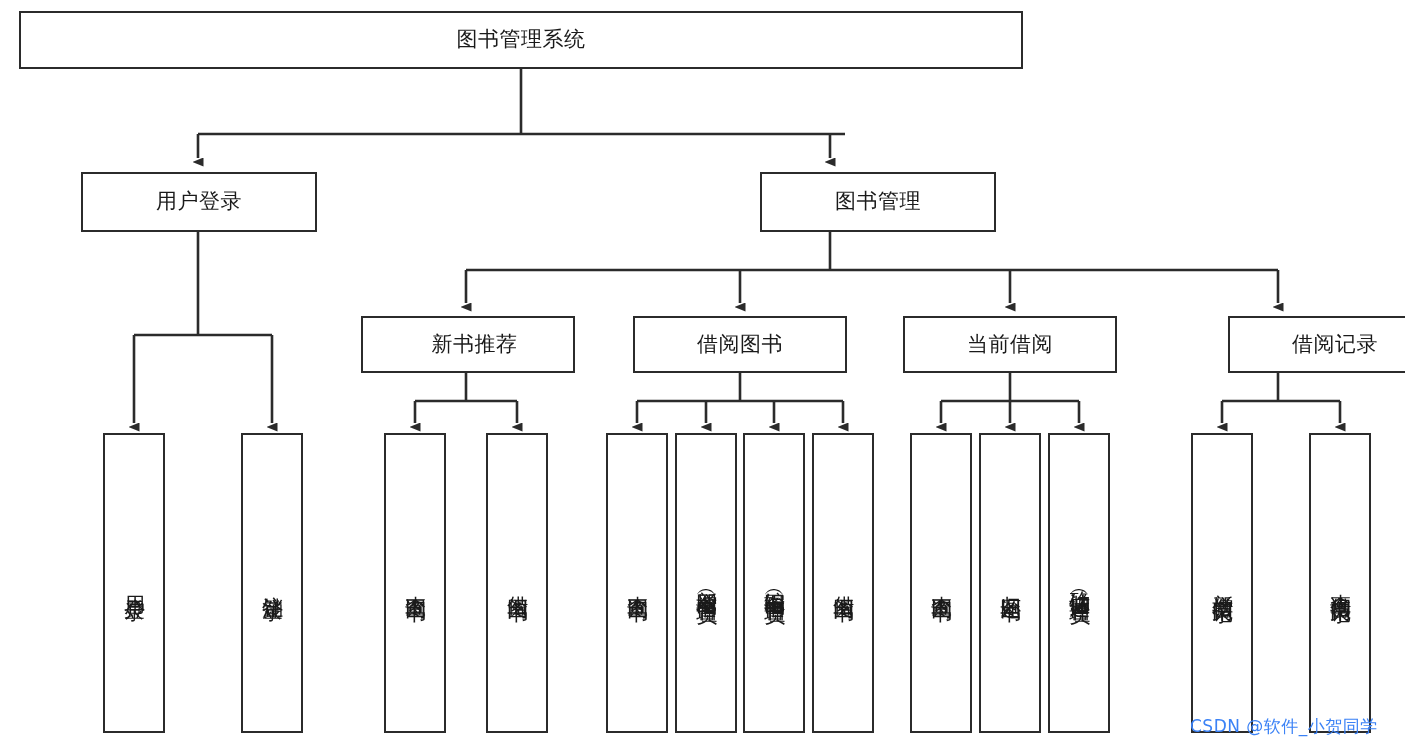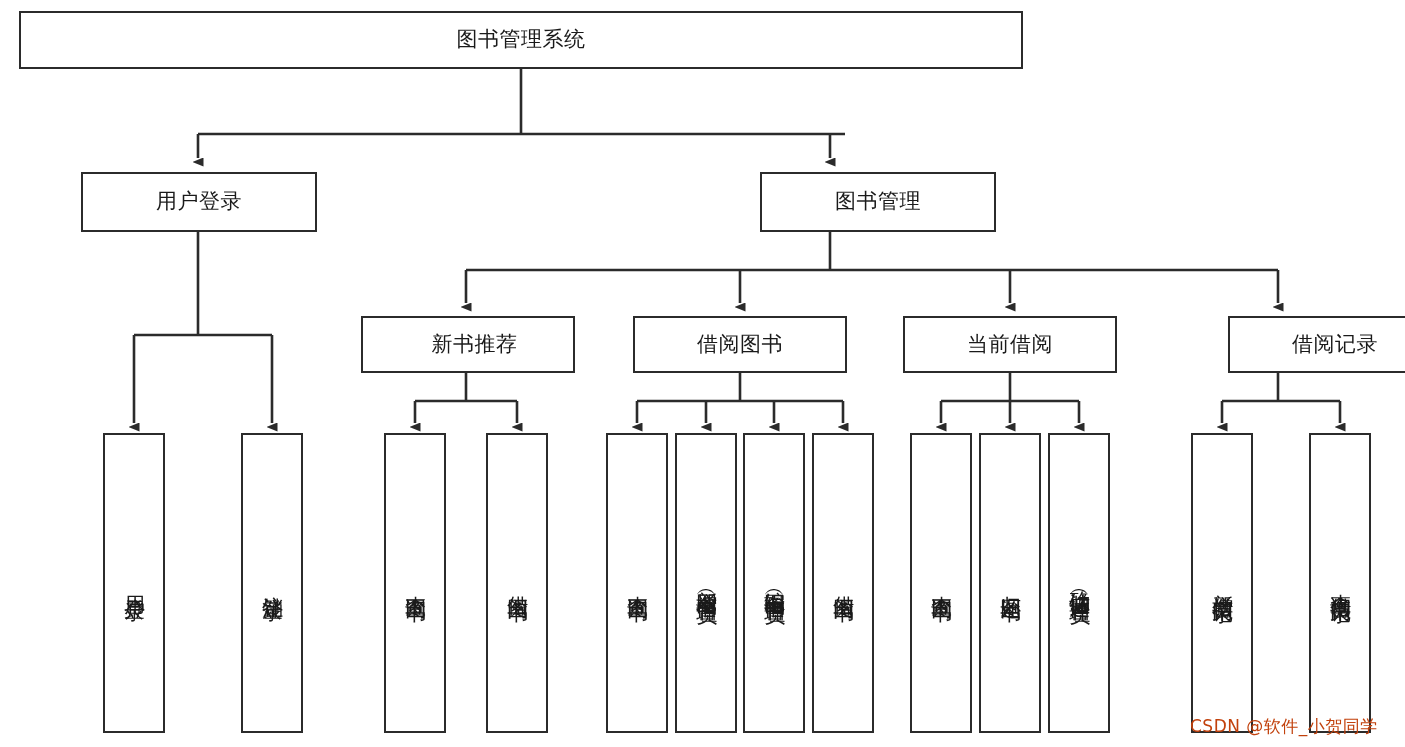--- a/index.html
+++ b/index.html
@@ -50,21 +50,21 @@
   .node.vertical .node-label {
     writing-mode: vertical-rl;
     text-orientation: upright;
     font-size: 21px;
     letter-spacing: 2px;
     max-height: 100%;
   }
   .node.root .node-label { font-size: 21px; }
   .watermark {
     position: absolute;
-    color: #c2410c;
+    color: #3b82f6;
     font-size: 17px;
     letter-spacing: 0.5px;
     white-space: nowrap;
     z-index: 5;
     font-family: "DejaVu Sans", "Liberation Sans", sans-serif;
   }
 </style>
 </head>
 <body>
 

